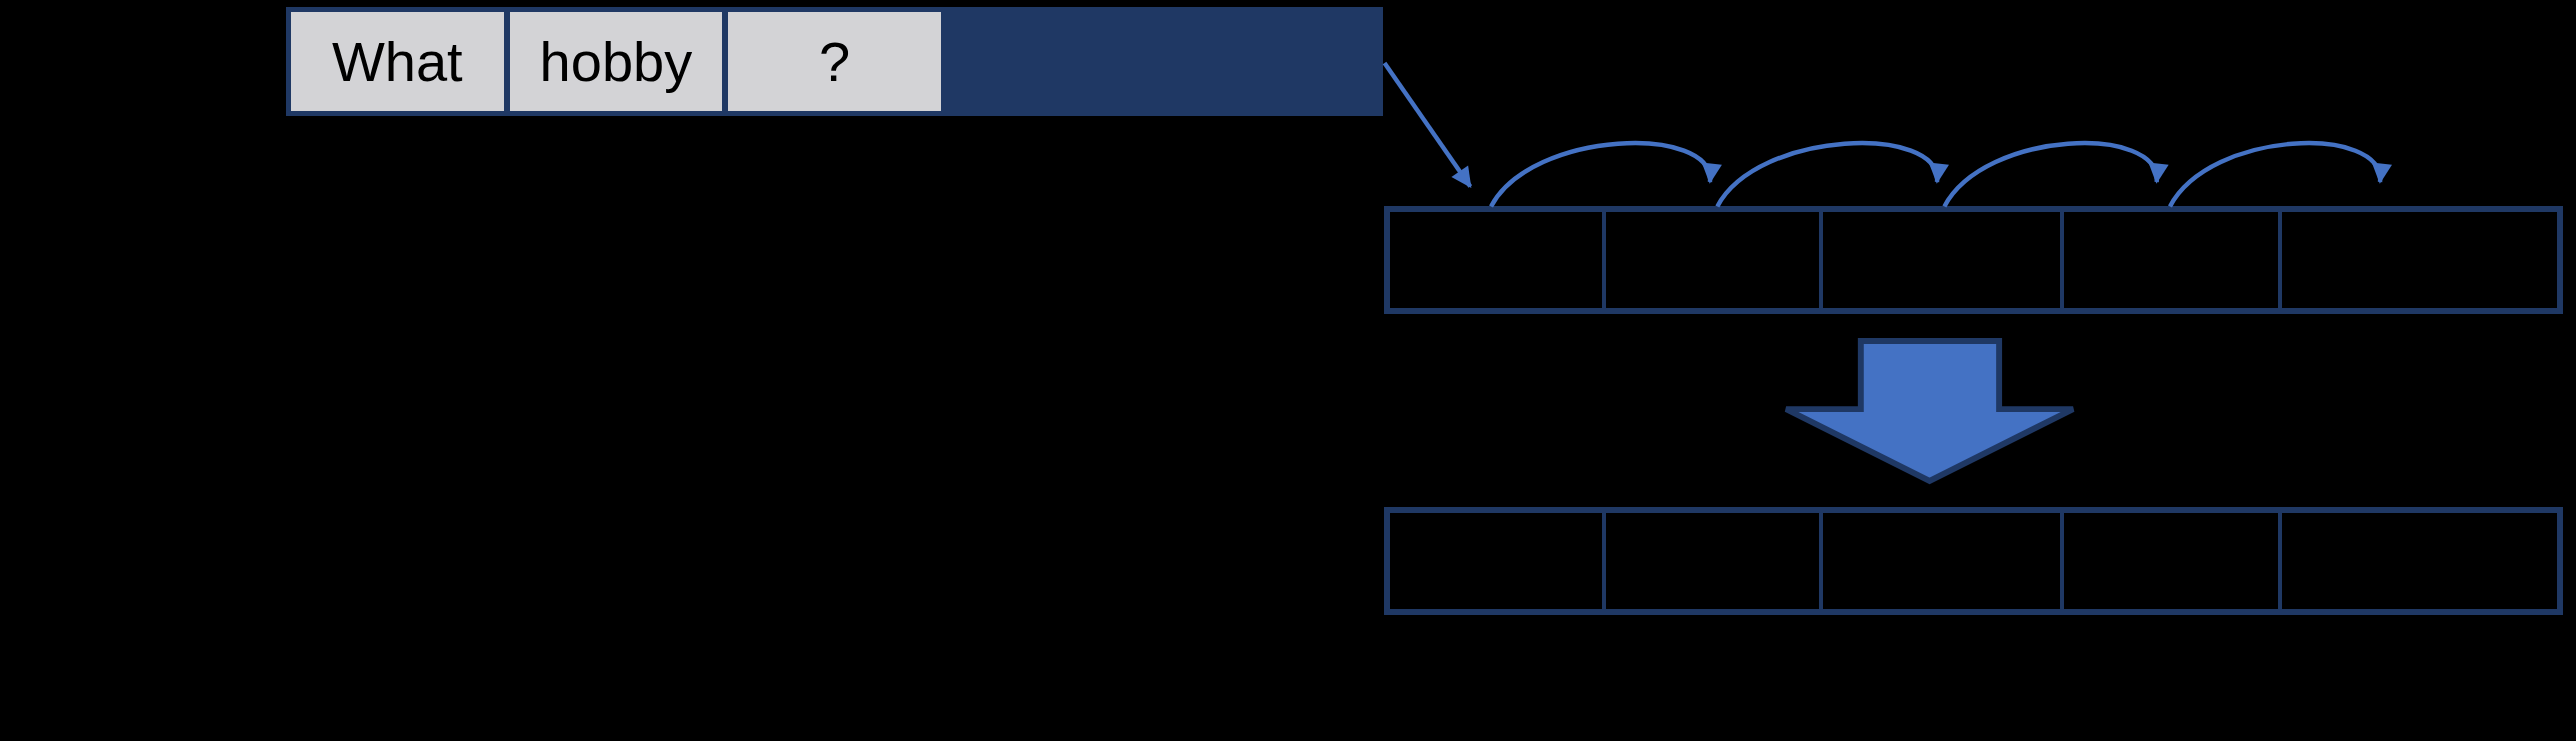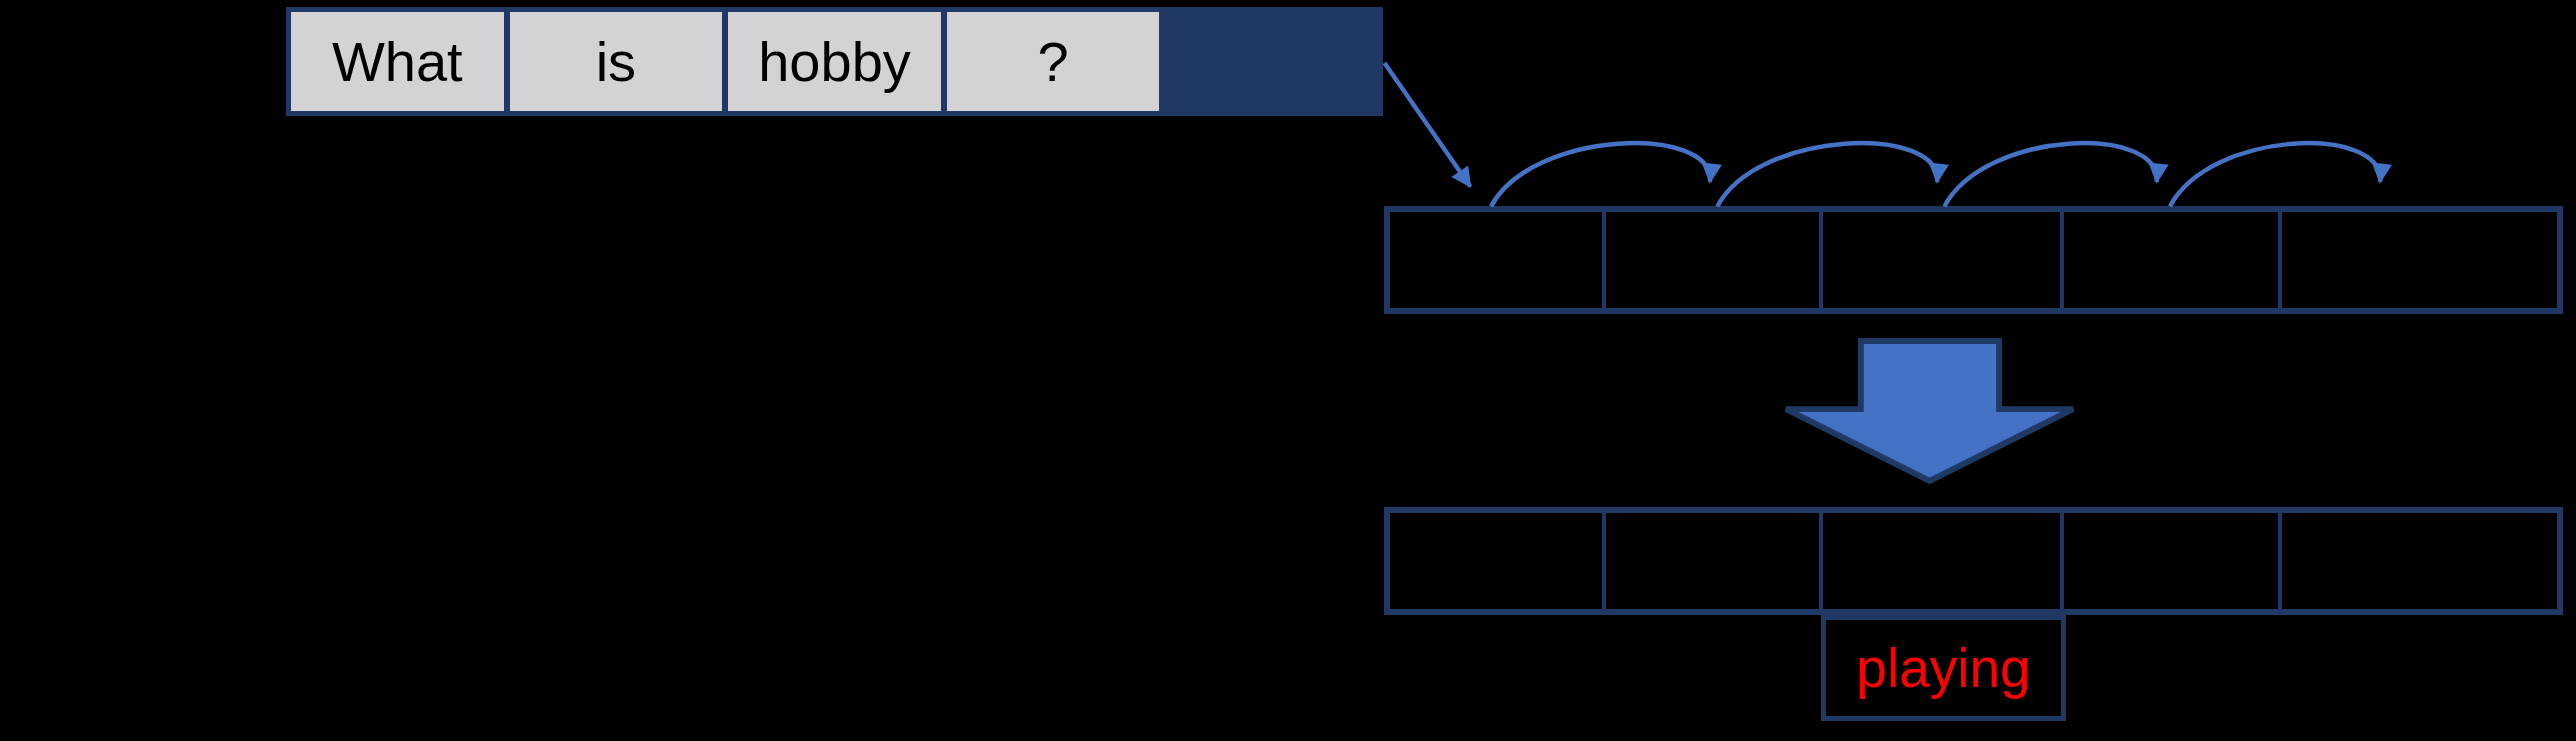--- a/index.html
+++ b/index.html
@@ -68,23 +68,20 @@
 </head>
 <body>
 
 <div class="canvas">
 
   <div class="word-row">
     <div class="word-cell">
       <span>What</span>
     </div>
     <div class="word-cell">
-      <span>is</span>
-    </div>
-    <div class="word-cell">
       <span>hobby</span>
     </div>
     <div class="word-cell">
       <span>?</span>
     </div>
   </div>
 
   <div class="state-row row-hidden">
     <div class="state-cell"></div>
     <div class="state-cell"></div>
@@ -94,23 +91,20 @@
   </div>
 
   <div class="state-row row-output">
     <div class="state-cell"></div>
     <div class="state-cell"></div>
     <div class="state-cell"></div>
     <div class="state-cell"></div>
     <div class="state-cell"></div>
   </div>
 
-  <div class="predicted-box">
-    <span>playing</span>
-  </div>
 
   <svg class="arrows-overlay" viewBox="0 0 3483 1003">
     <defs>
       <marker id="ah" viewBox="0 0 12 12" refX="10.5" refY="6" markerWidth="5.5" markerHeight="5" orient="auto">
         <path d="M0.5,0.5 L11.5,6 L0.5,11.5 Z" fill="#4472c4"></path>
       </marker>
     </defs>
 
     <line x1="1872" y1="85" x2="1988" y2="252" stroke="#4472c4" stroke-width="6" marker-end="url(#ah)"></line>
 

